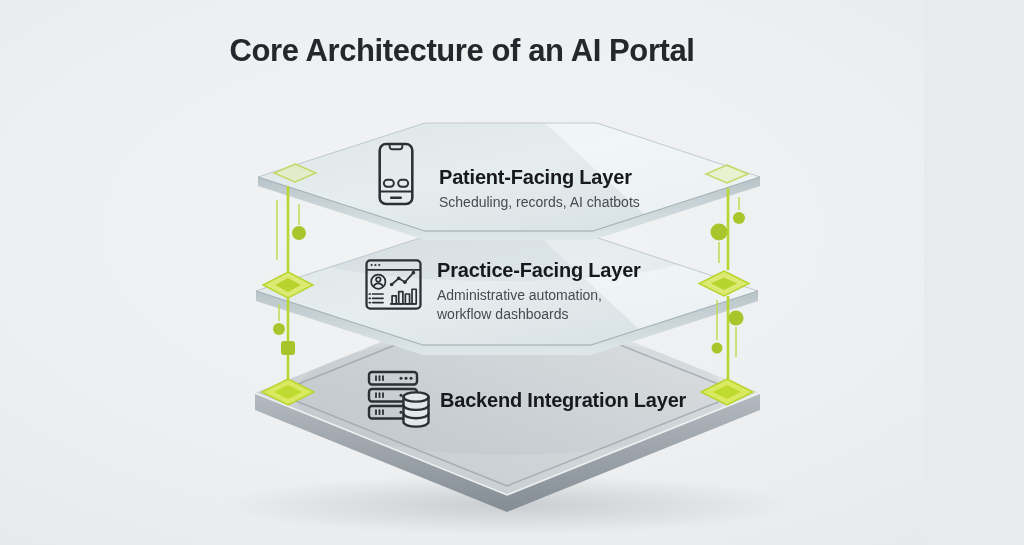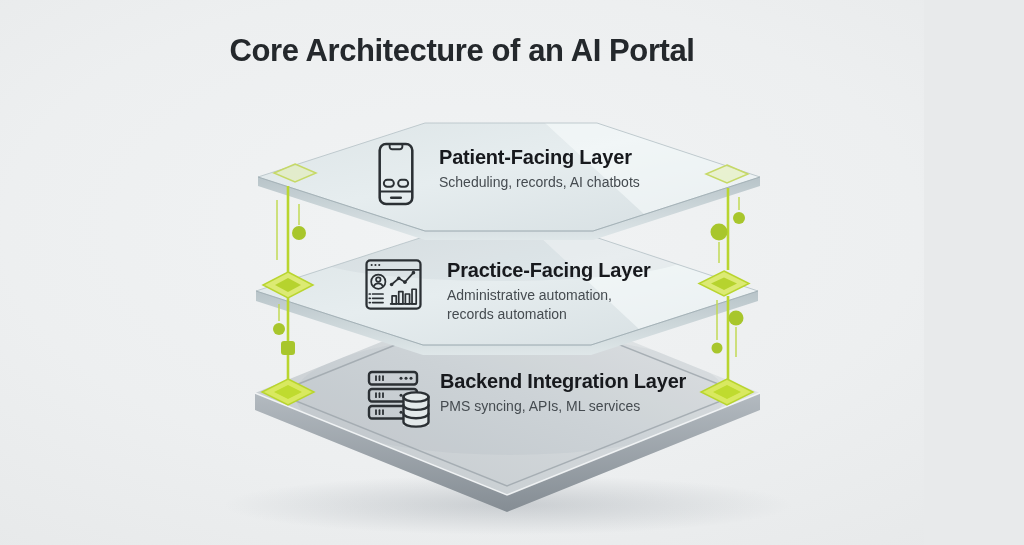--- a/index.html
+++ b/index.html
@@ -25,27 +25,27 @@
   }
   .layer-content .txt{display:flex;flex-direction:column;}
   .layer-title{
     font-size:20px;font-weight:700;color:#17191d;letter-spacing:-.2px;line-height:23px;
   }
   .layer-sub{
     font-size:14px;color:var(--body-text,#454b50);line-height:19px;margin-top:4px;
   }
   .lc-patient{left:378px;top:142px;}
   .lc-patient .icon{margin-right:25px;}
-  .lc-patient .txt{margin-top:4px;}
+  .lc-patient .txt{margin-top:24px;}
   .lc-practice{left:365px;top:258px;}
   .lc-practice .icon{margin-right:15px;}
-  .lc-practice .txt{margin-top:1px;margin-left:10px;}
+  .lc-practice .txt{margin-top:1px;}
   .lc-backend{left:366px;top:370px;}
   .lc-backend .icon{margin-right:8px;}
-  .lc-backend .txt{margin-top:0;}
+  .lc-backend .txt{margin-top:19px;}
   .icon svg{display:block;}
   .ic-stroke{fill:none;stroke:#2b3034;stroke-width:2.4;stroke-linecap:round;stroke-linejoin:round;}
   .ic-thin{fill:none;stroke:#2b3034;stroke-width:1.8;stroke-linecap:round;stroke-linejoin:round;}
   .ic-fill{fill:#2b3034;stroke:none;}
 </style>
 </head>
 <body>
 
 <div class="stage">
 
@@ -199,21 +199,21 @@
         <rect class="ic-thin" x="28.5" y="39" width="4.4" height="8.5"></rect>
         <rect class="ic-thin" x="35.5" y="34.5" width="4.4" height="13"></rect>
         <rect class="ic-thin" x="42.5" y="37" width="4.4" height="10.5"></rect>
         <rect class="ic-thin" x="49.5" y="32" width="4.4" height="15.5"></rect>
       </svg>
     </span>
     <div class="txt">
       <div class="layer-title">Practice-Facing Layer</div>
       <div class="layer-sub">
         <div>Administrative automation,</div>
-        <div>records automation</div>
+        <div>workflow dashboards</div>
       </div>
     </div>
   </div>
 
   <div class="layer-content lc-backend">
     <span class="icon">
       <svg width="66" height="58" viewBox="0 0 64 58">
         <rect class="ic-stroke" x="2" y="2" width="48" height="12.5" rx="3"></rect>
         <line class="ic-thin" x1="9" y1="6.2" x2="9" y2="10.2"></line>
         <line class="ic-thin" x1="12.5" y1="6.2" x2="12.5" y2="10.2"></line>
@@ -236,19 +236,16 @@
           <path d="M36 26 h26 v30 h-26 Z" fill="#e3e9ea" stroke="none"></path>
           <ellipse cx="49" cy="27" rx="12.5" ry="4.6" fill="#e3e9ea" class="ic-stroke" style="fill:#e3e9ea"></ellipse>
           <path class="ic-stroke" d="M36.5 27 v25 a12.5 4.6 0 0 0 25 0 v-25" fill="#e3e9ea"></path>
           <path class="ic-stroke" d="M36.5 35.3 a12.5 4.6 0 0 0 25 0"></path>
           <path class="ic-stroke" d="M36.5 43.6 a12.5 4.6 0 0 0 25 0"></path>
         </g>
       </svg>
     </span>
     <div class="txt">
       <div class="layer-title">Backend Integration Layer</div>
-      <div class="layer-sub">
-        <div>PMS syncing, APIs, ML services</div>
-      </div>
     </div>
   </div>
 
 </div>
 
 </body></html>

